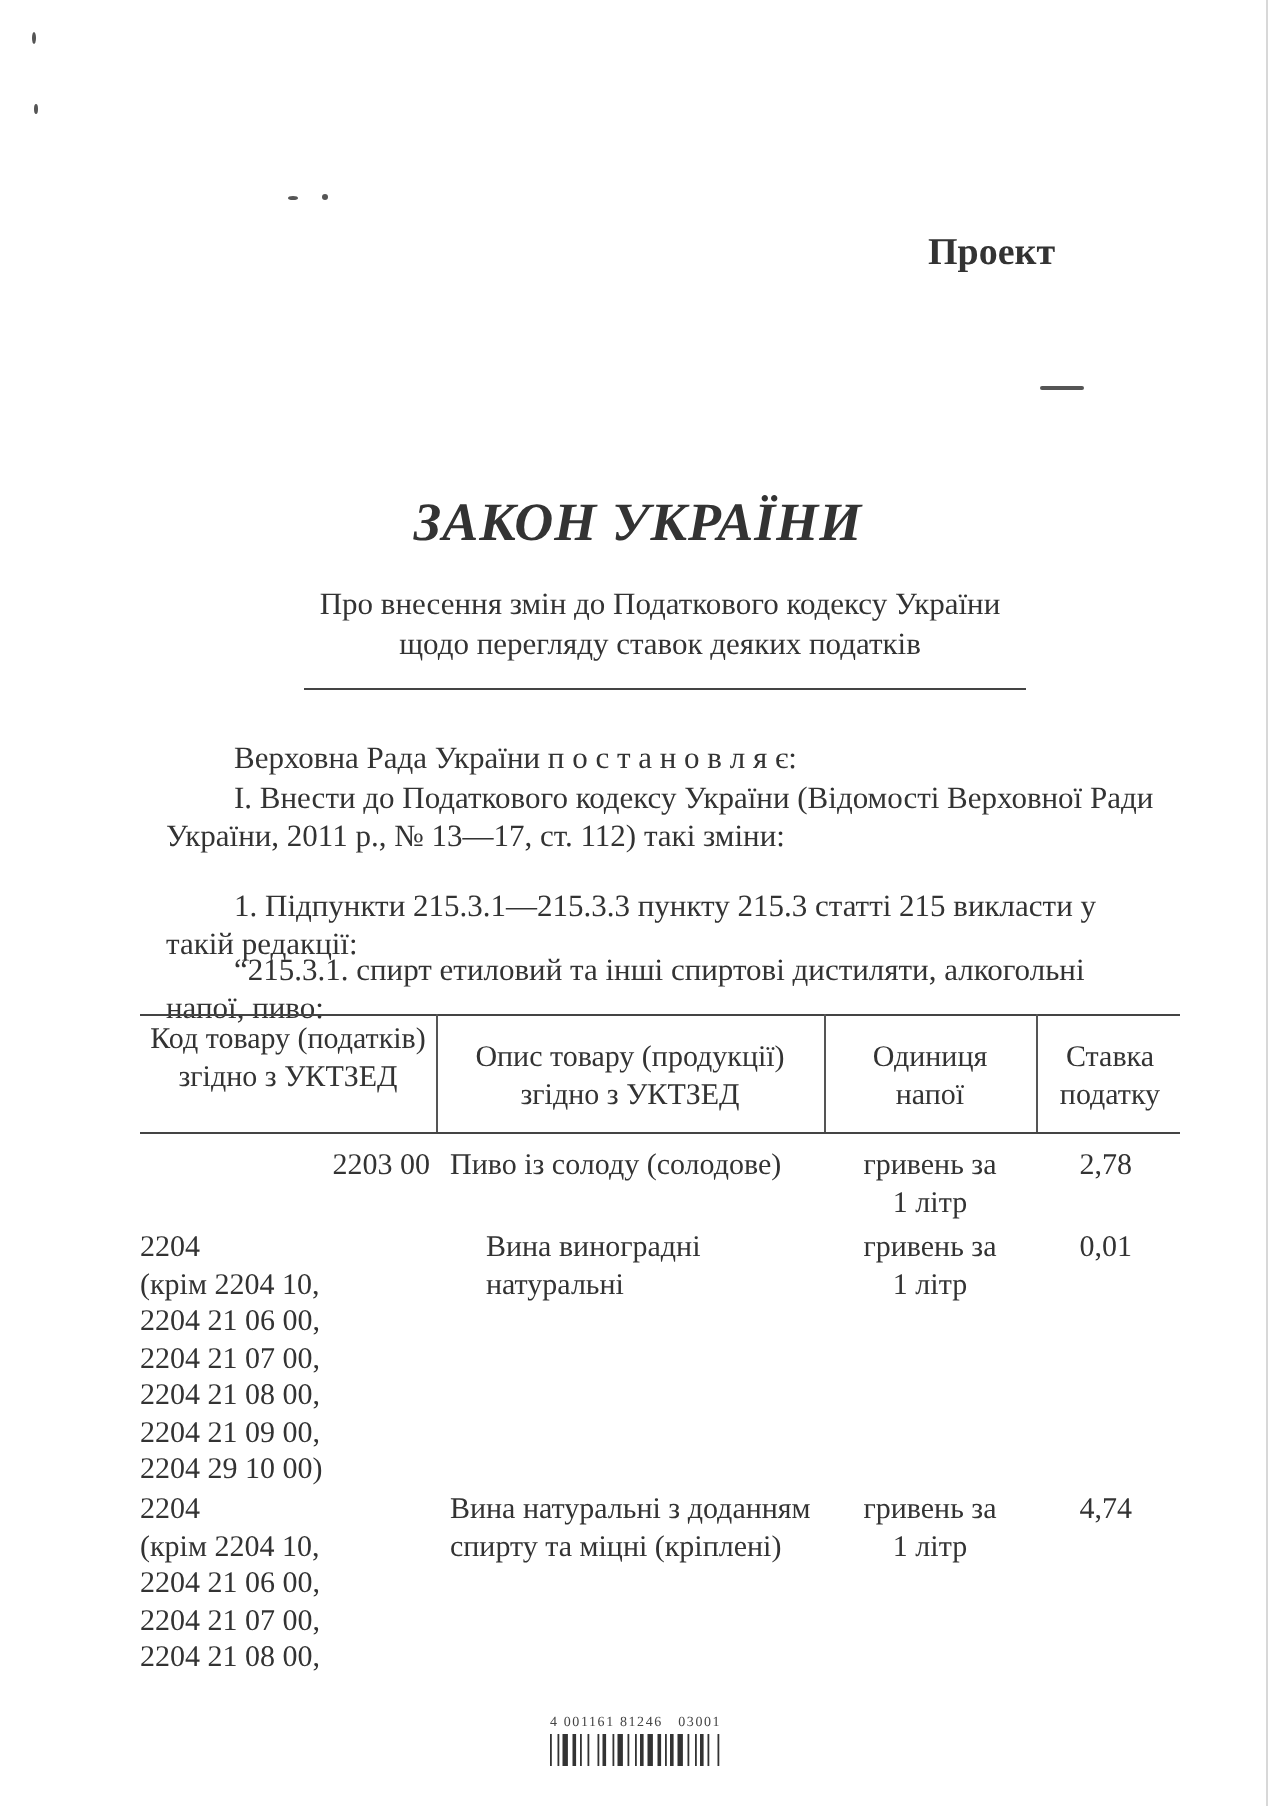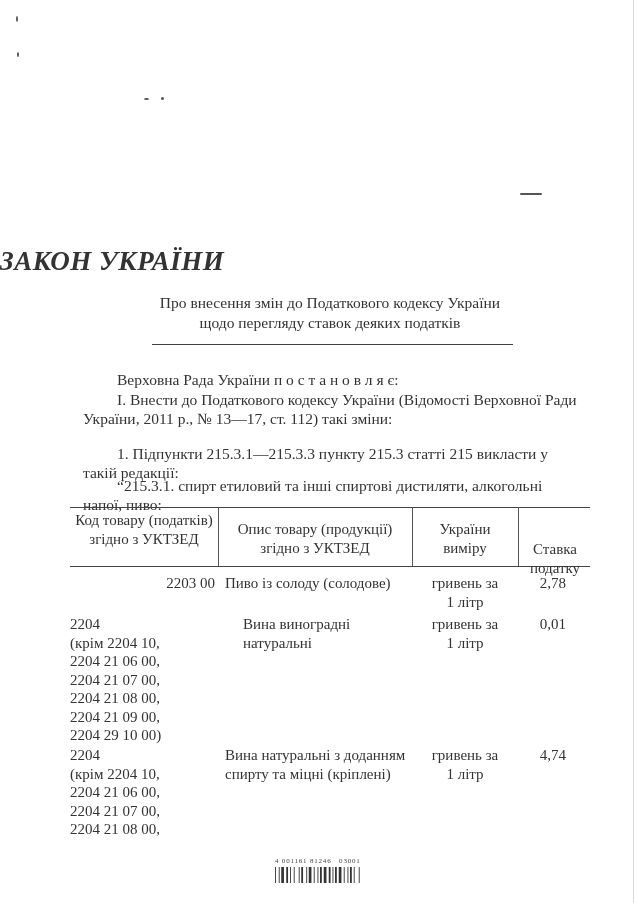--- a/index.html
+++ b/index.html
@@ -8,21 +8,21 @@
     font-family: "Liberation Serif", "DejaVu Serif", serif; color: #2a2a2a;
   }
   .edge-line { position: absolute; left: 633px; top: 0; width: 1px; height: 903px; background: #d8d8d8; }
   .speck { position: absolute; background: #555; border-radius: 50%; }
 
   .stamp { position: absolute; left: 464px; top: 115px; font-weight: bold; font-size: 19px; line-height: 24px; color: #333; }
   .stamp .row { display: flex; align-items: baseline; }
   .stamp .hand { font-family: "DejaVu Sans", sans-serif; font-style: italic; font-weight: normal; font-size: 20px; color: #333;
     display: inline-block; width: 52px; text-align: center; border-bottom: 1.5px solid #333; margin-left: 8px; line-height: 18px; }
 
-  .title { position: absolute; left: 0; width: 638px; top: 246px; font-style: italic; font-weight: bold; font-size: 27px; letter-spacing: 0.5px; color: #333; }
+  .title { position: absolute; left: 0; width: 638px; top: 246px; text-align: center; font-style: italic; font-weight: bold; font-size: 27px; letter-spacing: 0.5px; color: #333; }
   .subtitle { position: absolute; left: 0; width: 660px; top: 293px; text-align: center; font-size: 15.5px; line-height: 20px; color: #333; }
   .rule { position: absolute; left: 152px; width: 361px; top: 344px; height: 1px; background: #444; }
 
   .para { position: absolute; left: 83px; width: 500px; font-size: 15.5px; line-height: 19px; color: #333; }
   .para .indent { display: inline-block; width: 34px; }
 
   .tbl { position: absolute; left: 70px; top: 507px; width: 520px; }
   .tbl .hline { position: absolute; left: 0; width: 520px; height: 1px; background: #444; }
   .tbl .vline { position: absolute; width: 1px; background: #555; }
   .th { position: absolute; text-align: center; font-size: 15px; line-height: 18.5px; color: #333; }
@@ -38,20 +38,21 @@
 <body>
 
 <div class="edge-line"></div>
 <div class="speck" style="left:16px;top:16px;width:2px;height:6px;"></div>
 <div class="speck" style="left:17px;top:52px;width:2px;height:5px;"></div>
 <div class="speck" style="left:144px;top:98px;width:5px;height:2px;"></div>
 <div class="speck" style="left:161px;top:97px;width:3px;height:3px;"></div>
 <div class="speck" style="left:520px;top:193px;width:22px;height:2px;border-radius:1px;"></div>
 
 <div class="stamp">
+  <div>Проект</div>
 </div>
 
 <div class="title">ЗАКОН УКРАЇНИ</div>
 <div class="subtitle">
   <div>Про внесення змін до Податкового кодексу України</div>
   <div>щодо перегляду ставок деяких податків</div>
 </div>
 <div class="rule"></div>
 
 <div class="para" style="top:370px;">
@@ -69,22 +70,22 @@
 
 <div class="tbl">
   <div class="hline" style="top:0;"></div>
   <div class="hline" style="top:59px;"></div>
   <div class="vline" style="left:148px;top:0;height:59px;"></div>
   <div class="vline" style="left:342px;top:0;height:59px;"></div>
   <div class="vline" style="left:448px;top:0;height:59px;"></div>
 
   <div class="th" style="left:0;width:148px;top:4px;">Код товару (податків) згідно з УКТЗЕД</div>
   <div class="th" style="left:154px;width:182px;top:13px;">Опис товару (продукції) згідно з УКТЗЕД</div>
-  <div class="th" style="left:348px;width:94px;top:13px;">України виміру</div>
-  <div class="th" style="left:450px;width:70px;top:13px;margin-top:20px;">Ставка податку</div>
+  <div class="th" style="left:348px;width:94px;top:13px;">Одиниця напої</div>
+  <div class="th" style="left:450px;width:70px;top:13px;">Ставка податку</div>
 
   <div>
     <div class="td" style="left:0;top:67px;width:145px;text-align:right;">2203 00</div>
     <div class="td" style="left:155px;top:67px;width:190px;">Пиво із солоду (солодове)</div>
     <div class="td center" style="left:345px;top:67px;width:100px;">гривень за
 1 літр</div>
     <div class="td right" style="left:450px;top:67px;width:46px;">2,78</div>
   </div>
 
   <div>

